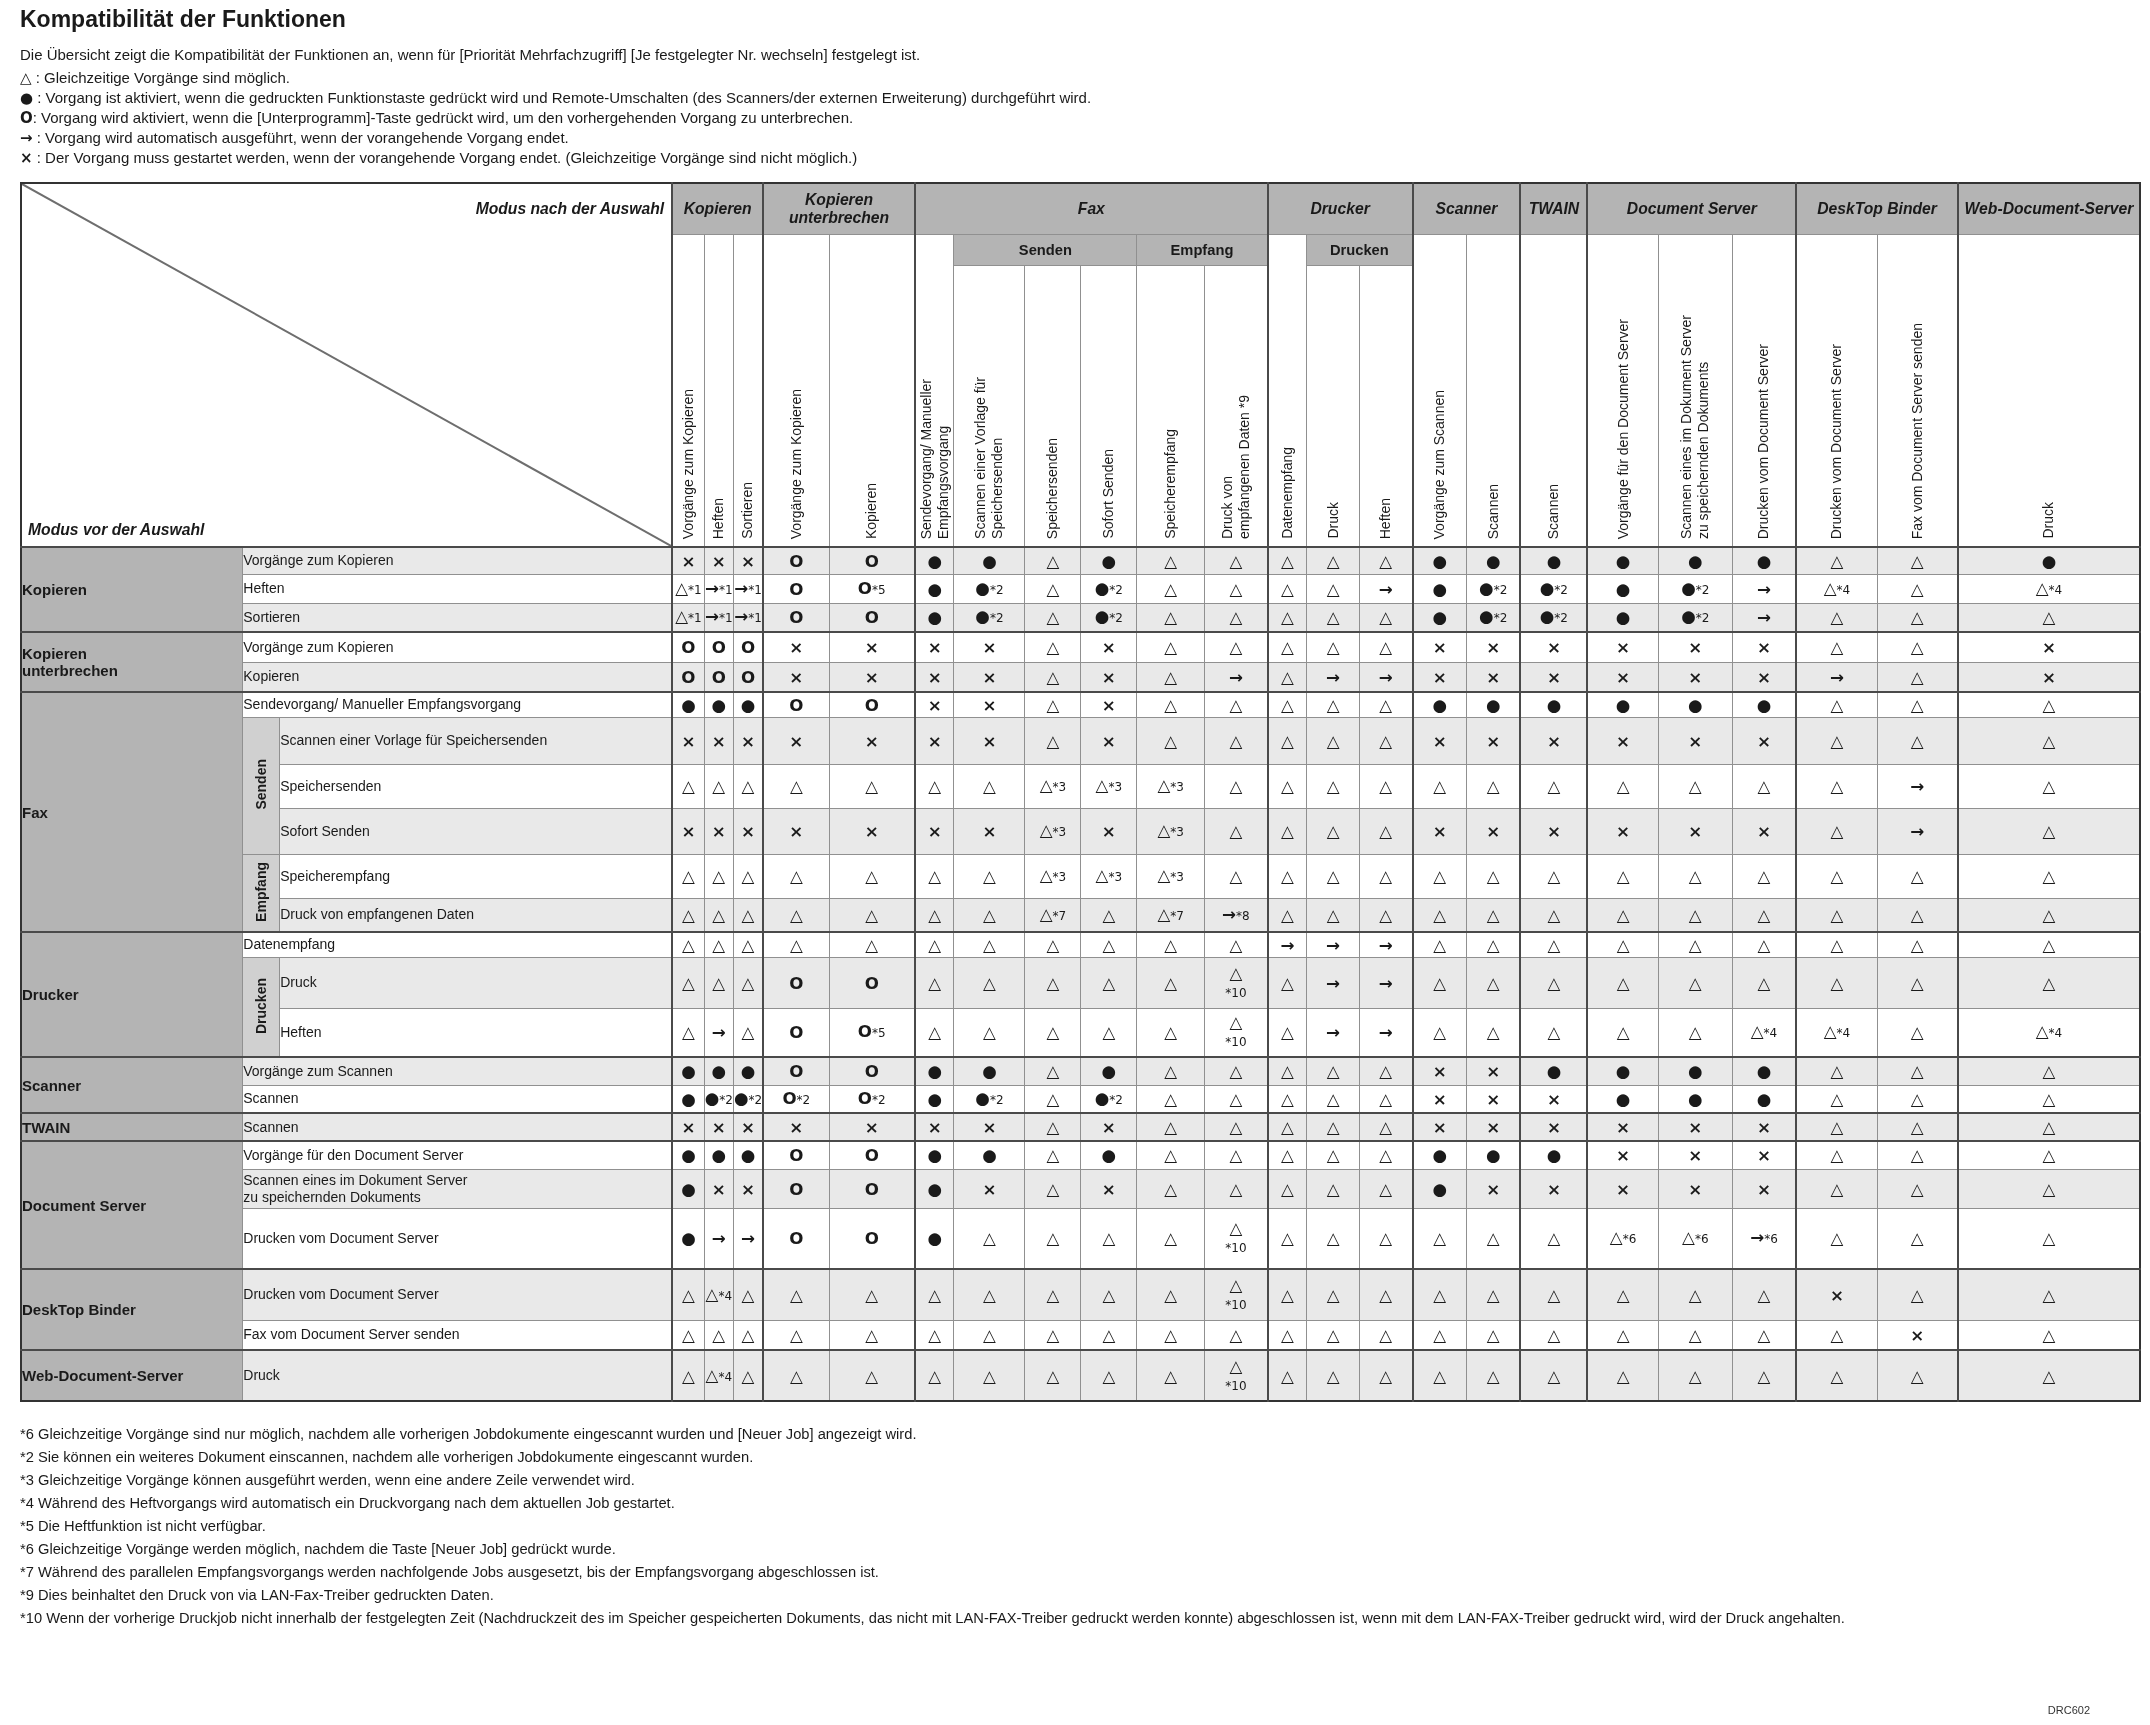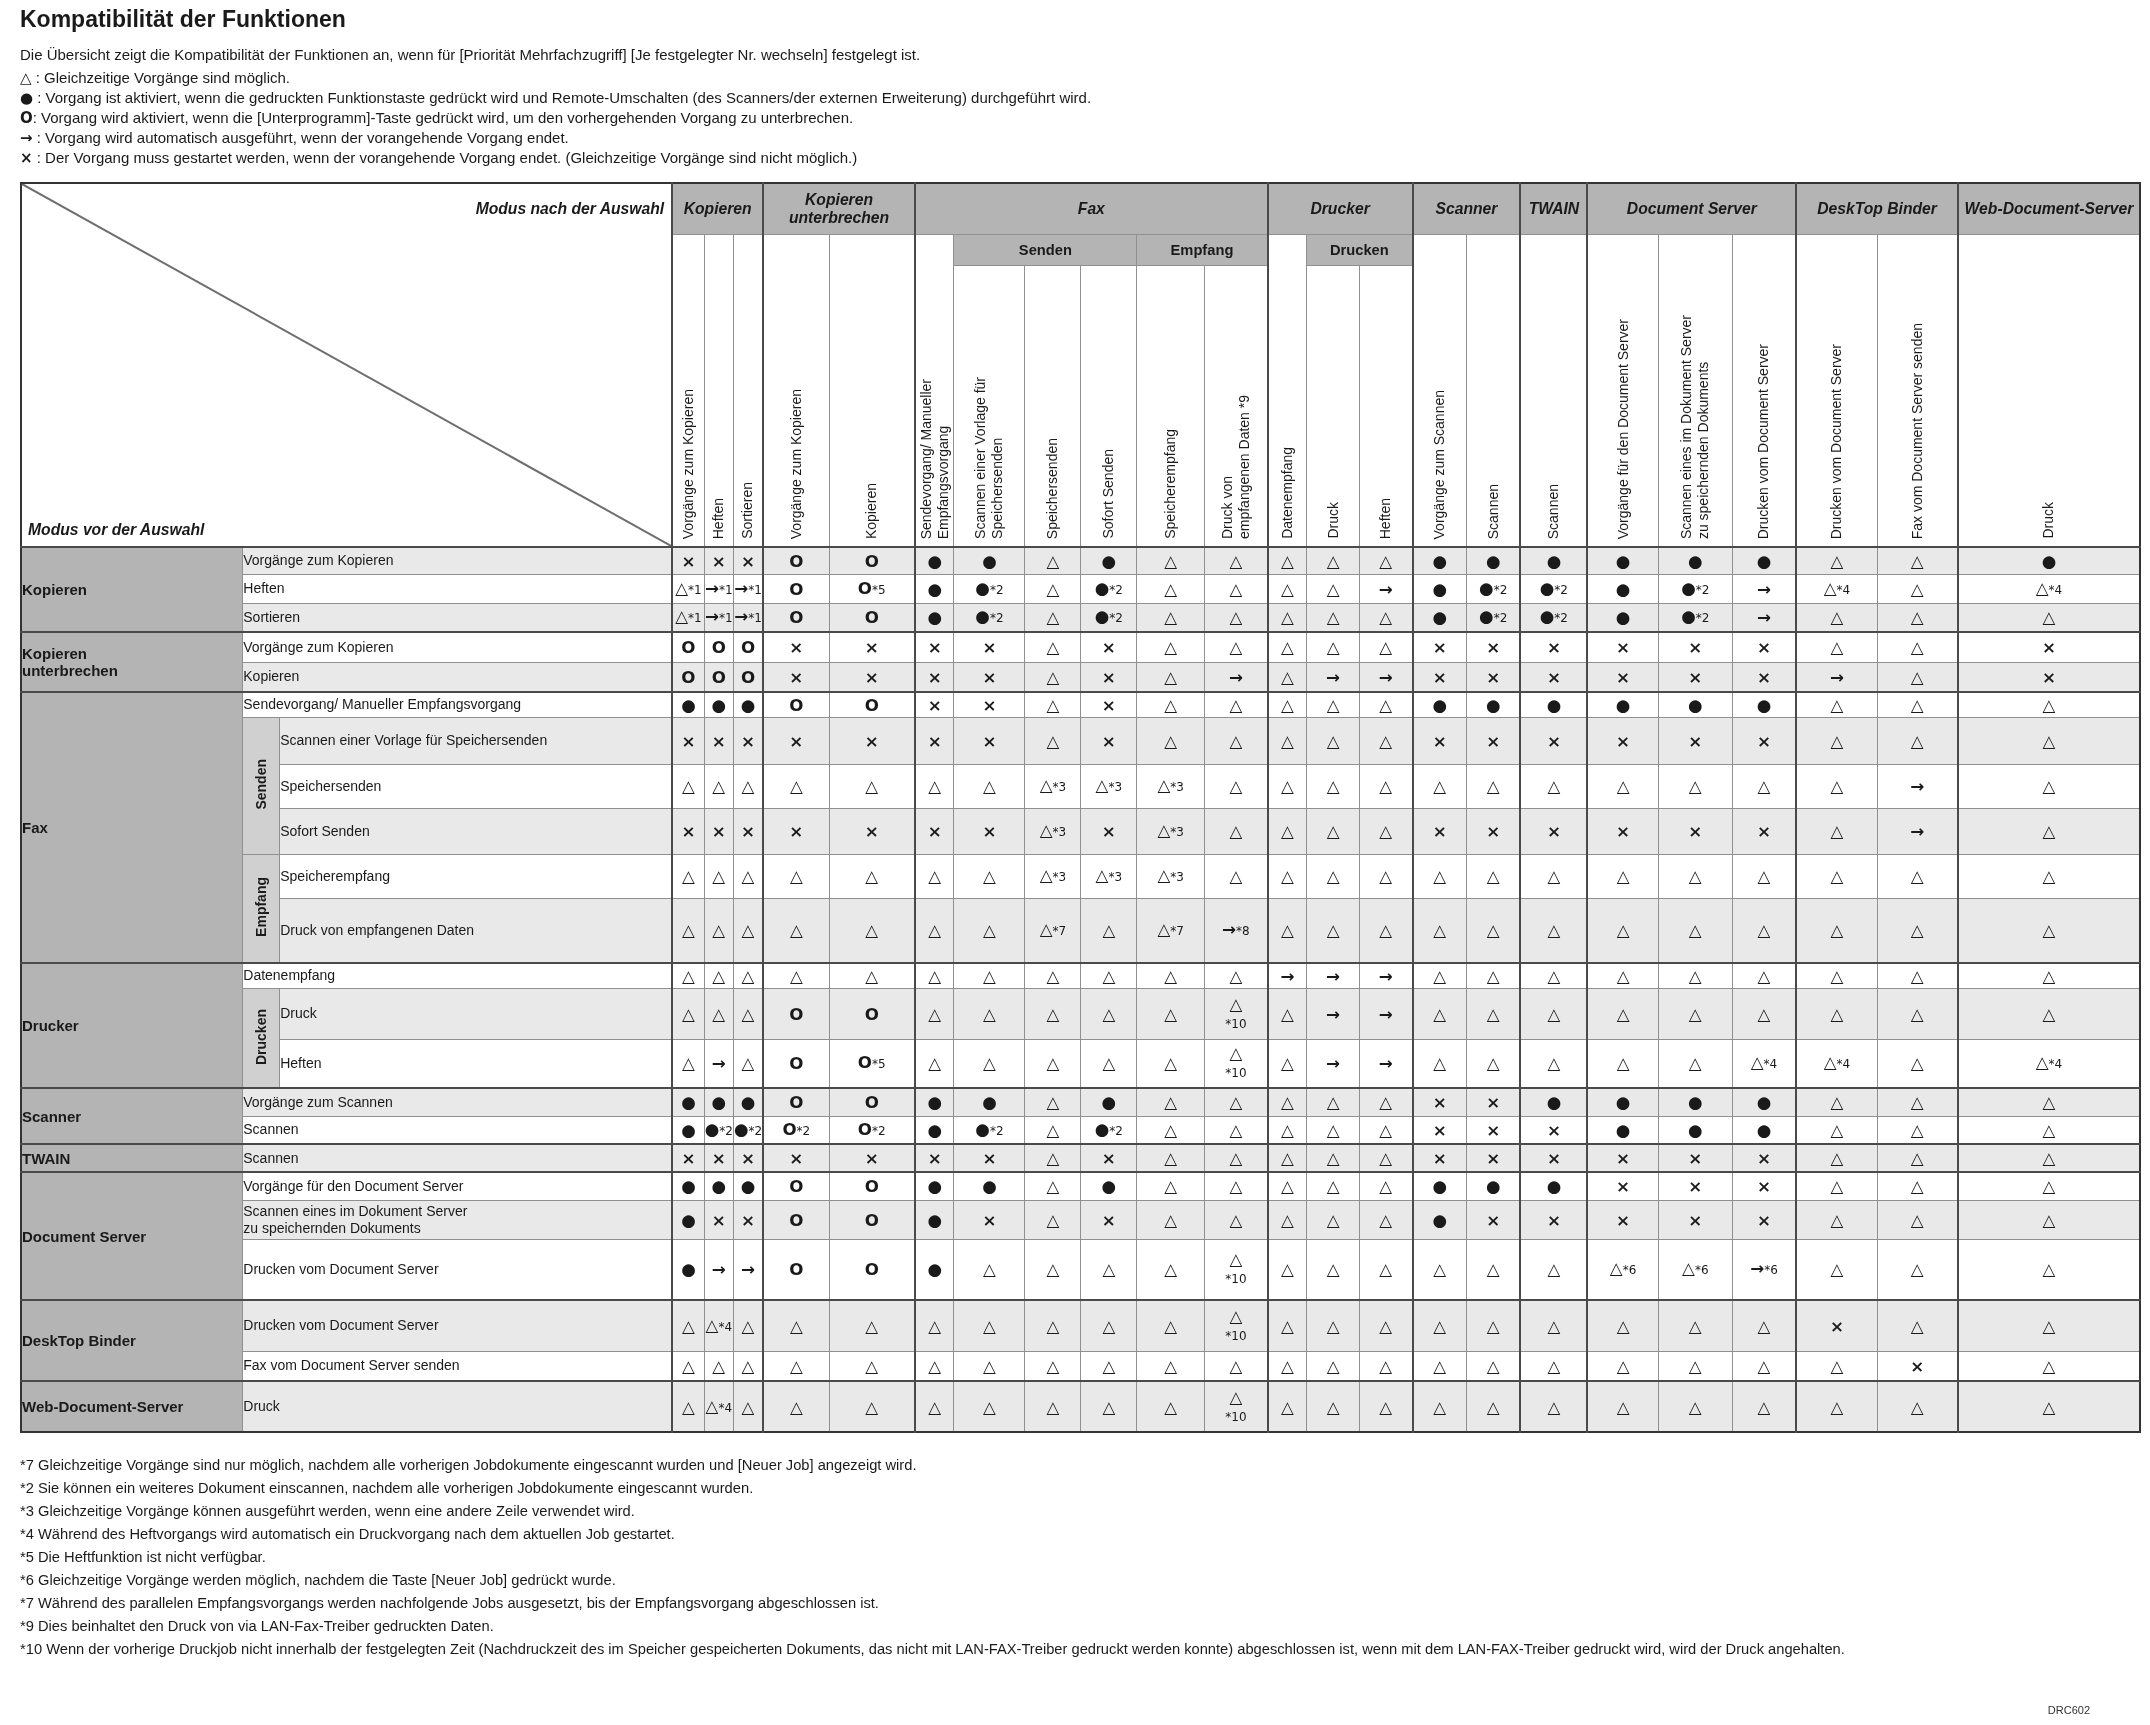--- a/index.html
+++ b/index.html
@@ -425,21 +425,21 @@
           <td class="cell rB gbl" data-name="compat-cell">△</td>
           <td class="cell rB" data-name="compat-cell">△</td>
           <td class="cell rB gbl" data-name="compat-cell">△</td>
           <td class="cell rB gbl" data-name="compat-cell">△</td>
           <td class="cell rB" data-name="compat-cell">△</td>
           <td class="cell rB" data-name="compat-cell">△</td>
           <td class="cell rB gbl" data-name="compat-cell">△</td>
           <td class="cell rB" data-name="compat-cell">△</td>
           <td class="cell rB gbl" data-name="compat-cell">△</td>
         </tr>
-        <tr data-name="table-row" style="height: 65px;">
+        <tr data-name="table-row" style="height: 34px;">
           <th class="rowlabel rA" data-name="row-label">Druck von empfangenen Daten</th>
           <td class="cell rA gbl" data-name="compat-cell">△</td>
           <td class="cell rA" data-name="compat-cell">△</td>
           <td class="cell rA" data-name="compat-cell">△</td>
           <td class="cell rA gbl" data-name="compat-cell">△</td>
           <td class="cell rA" data-name="compat-cell">△</td>
           <td class="cell rA gbl" data-name="compat-cell">△</td>
           <td class="cell rA" data-name="compat-cell">△</td>
           <td class="cell rA" data-name="compat-cell">△<small>*7</small></td>
           <td class="cell rA" data-name="compat-cell">△</td>
@@ -775,21 +775,21 @@
           <td class="cell rA gbt" data-name="compat-cell">△</td>
           <td class="cell rA gbt" data-name="compat-cell">△</td>
           <td class="cell rA gbl gbt" data-name="compat-cell">△</td>
           <td class="cell rA gbt" data-name="compat-cell">△</td>
           <td class="cell rA gbl gbt" data-name="compat-cell">△</td>
         </tr>
       </tbody>
     </table>
 
   <div class="footnotes" data-name="footnotes">
-    <p data-name="footnote">*7 Gleichzeitige Vorgänge sind nur möglich, nachdem alle vorherigen Jobdokumente eingescannt wurden und [Neuer Job] angezeigt wird.</p>
+    <p data-name="footnote">*6 Gleichzeitige Vorgänge sind nur möglich, nachdem alle vorherigen Jobdokumente eingescannt wurden und [Neuer Job] angezeigt wird.</p>
     <p data-name="footnote">*2 Sie können ein weiteres Dokument einscannen, nachdem alle vorherigen Jobdokumente eingescannt wurden.</p>
     <p data-name="footnote">*3 Gleichzeitige Vorgänge können ausgeführt werden, wenn eine andere Zeile verwendet wird.</p>
     <p data-name="footnote">*4 Während des Heftvorgangs wird automatisch ein Druckvorgang nach dem aktuellen Job gestartet.</p>
     <p data-name="footnote">*5 Die Heftfunktion ist nicht verfügbar.</p>
     <p data-name="footnote">*6 Gleichzeitige Vorgänge werden möglich, nachdem die Taste [Neuer Job] gedrückt wurde.</p>
     <p data-name="footnote">*7 Während des parallelen Empfangsvorgangs werden nachfolgende Jobs ausgesetzt, bis der Empfangsvorgang abgeschlossen ist.</p>
     <p data-name="footnote">*9 Dies beinhaltet den Druck von via LAN-Fax-Treiber gedruckten Daten.</p>
     <p data-name="footnote">*10 Wenn der vorherige Druckjob nicht innerhalb der festgelegten Zeit (Nachdruckzeit des im Speicher gespeicherten Dokuments, das nicht mit LAN-FAX-Treiber gedruckt werden konnte) abgeschlossen ist, wenn mit dem LAN-FAX-Treiber gedruckt wird, wird der Druck angehalten.</p>
   </div>
 </div>

